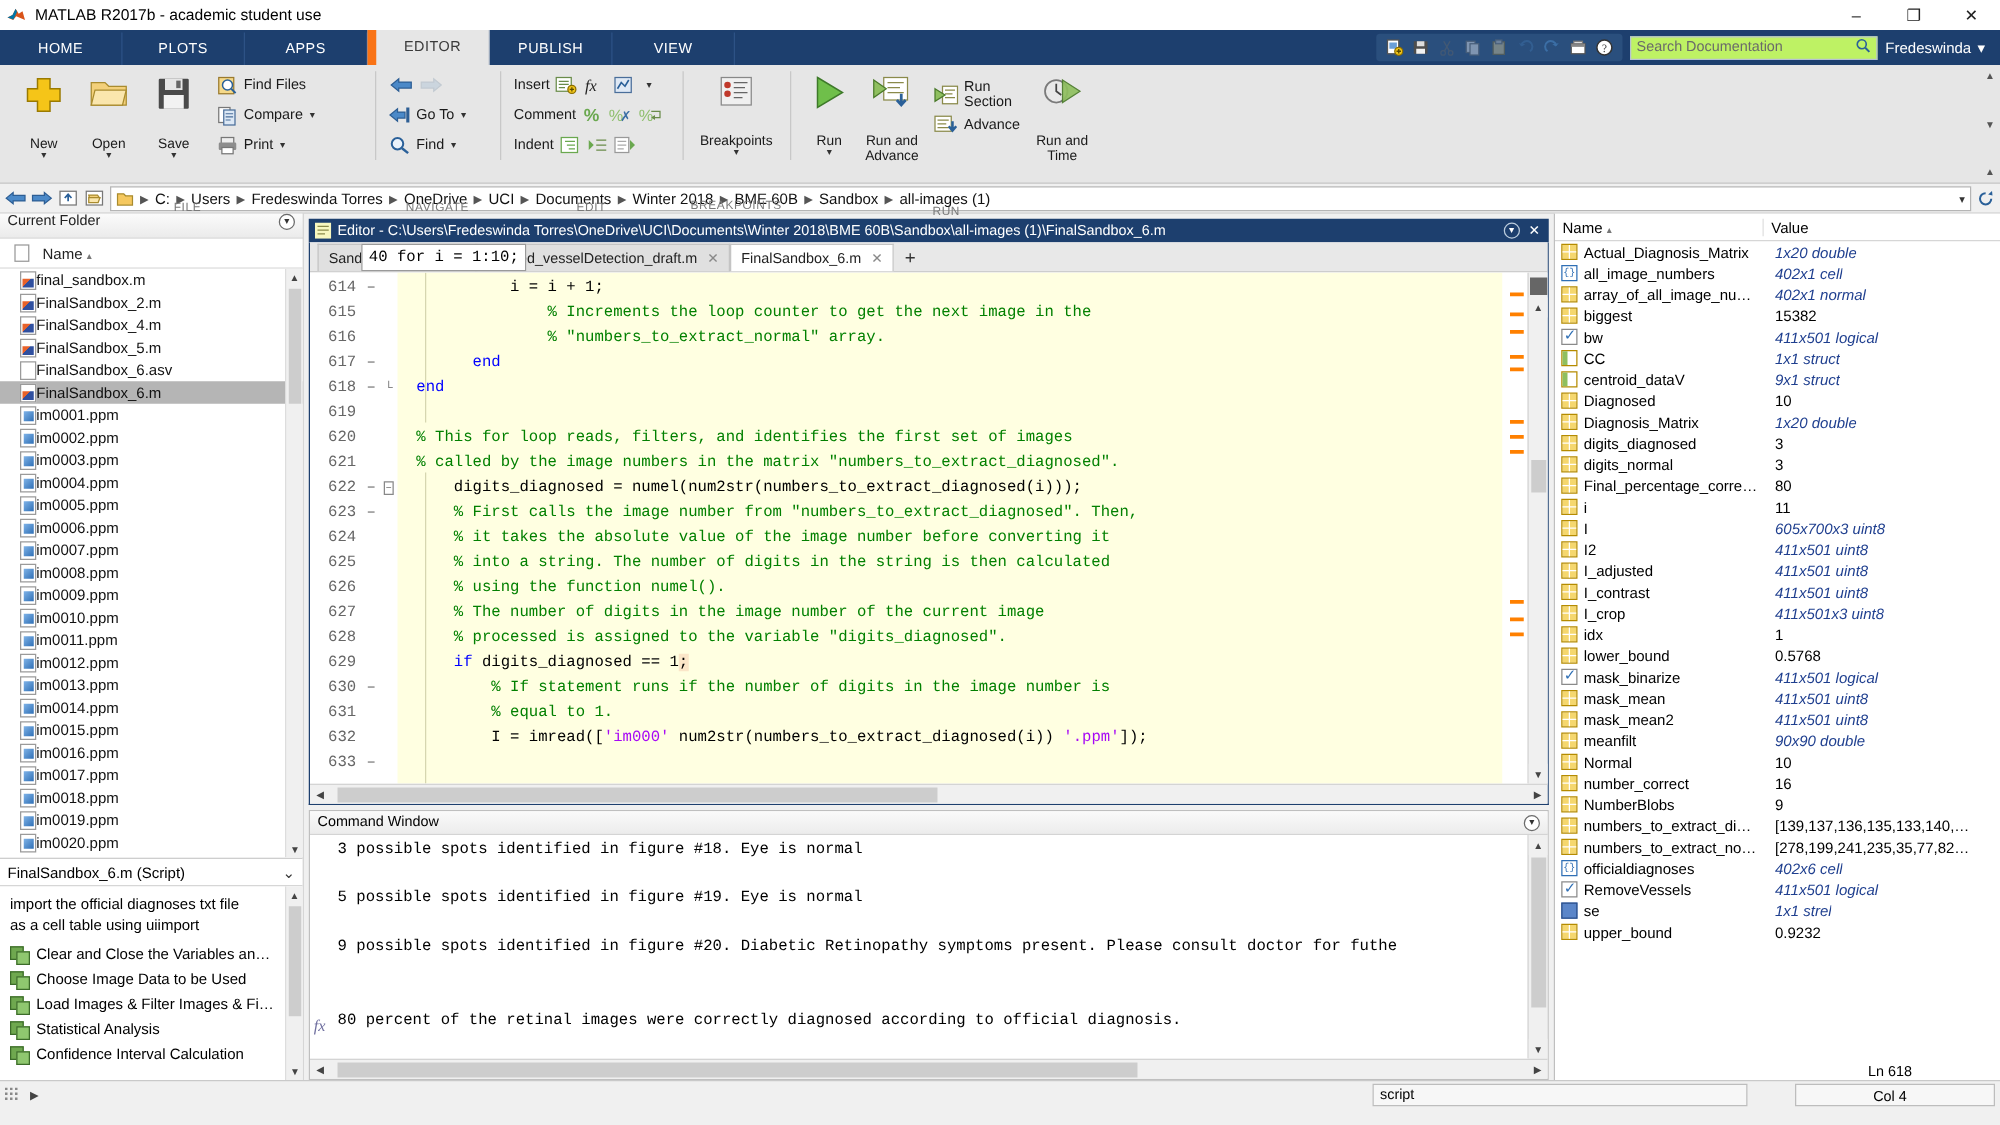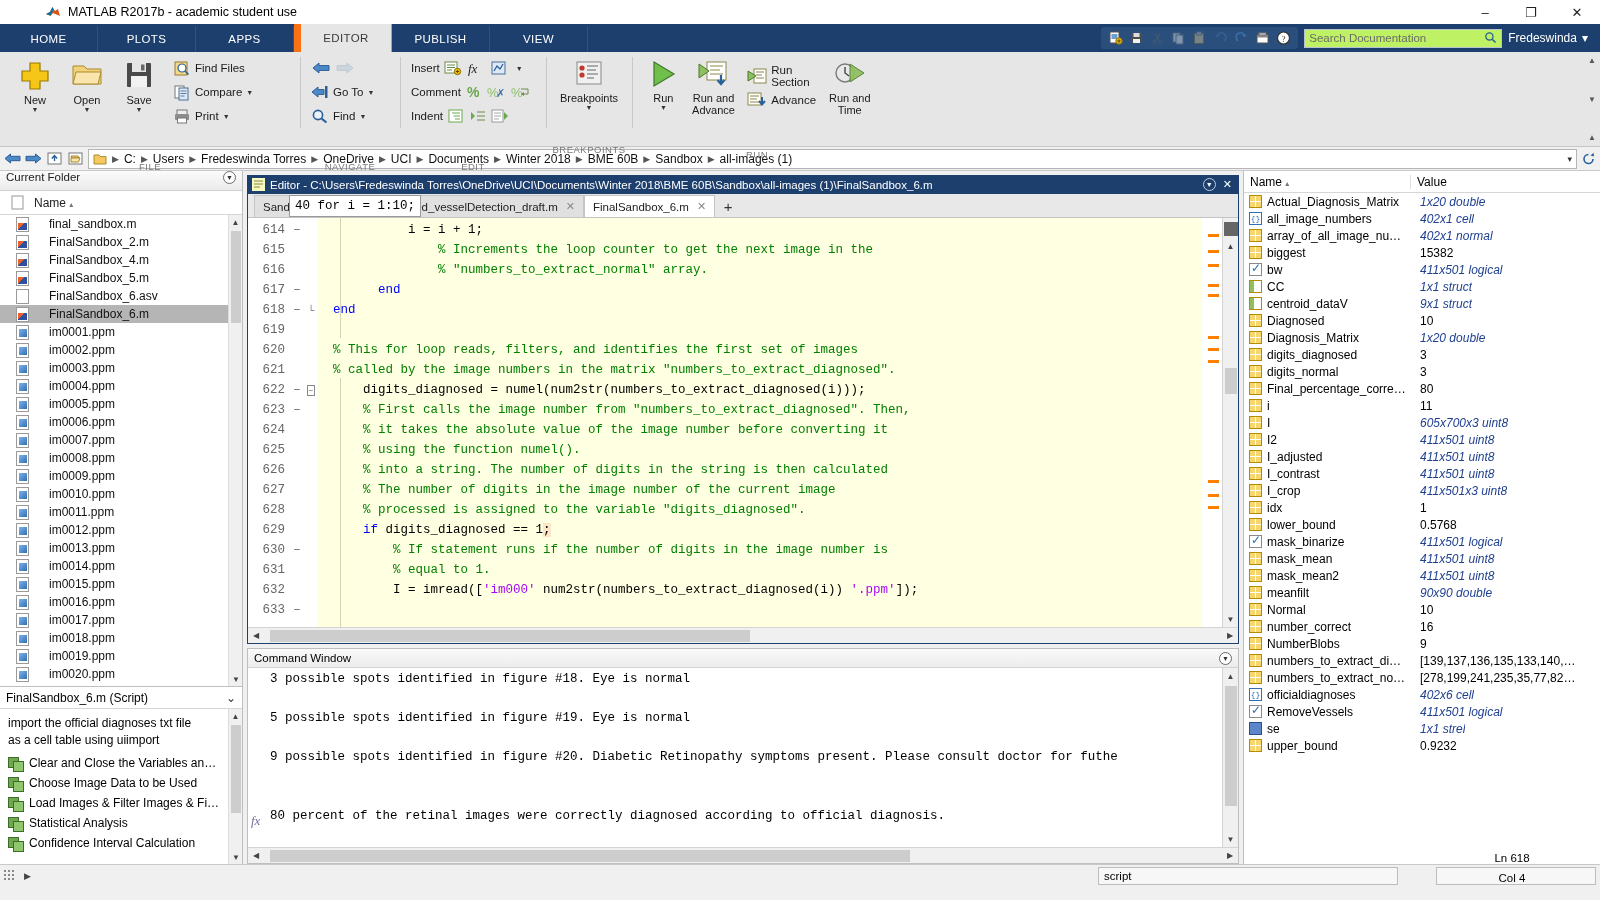--- a/index.html
+++ b/index.html
@@ -4,21 +4,21 @@
 <style>
   * { box-sizing: border-box; }
   html, body { margin:0; padding:0; }
   body {
     width:1600px; height:900px; overflow:hidden;
     font-family:"Liberation Sans", sans-serif; font-size:12px;
     background:#f0f0f0; color:#000;
     -webkit-font-smoothing: antialiased;
   }
   
-  .titlebar{ height:24px; background:#ffffff; display:flex; align-items:center; position:relative;padding-left:40px; }
+  .titlebar{ height:24px; background:#ffffff; display:flex; align-items:center; position:relative; }
   .tb-icon{ width:26px; height:24px; display:flex; align-items:center; justify-content:center; }
   .tb-title{ font-size:12.5px; color:#000; padding-left:2px; }
   .tb-btns{ position:absolute; right:0; top:0; height:24px; display:flex; }
   .tb-btn{ width:46px; height:24px; display:flex; align-items:center; justify-content:center; color:#222; font-size:13px; }
   
   .ribbon-tabs{ height:28px; background:#1d3f6e; display:flex; align-items:flex-end; position:relative; }
   .rtab{ height:26px; min-width:98px; padding:0 14px; display:flex; align-items:center; justify-content:center;
          color:#ffffff; font-size:11.5px; letter-spacing:.4px; border-right:1px solid #2d5285; }
   .rtab.active{ background:#e6e6e6; color:#3a3a3a; height:28px; border-right:none;
                 border-left:7px solid #f97316; border-right:1px solid #9aa8bb;}
@@ -30,21 +30,21 @@
   .searchbox .ph{ flex:1; }
   .userbtn{ color:#fff; font-size:12px; padding:0 6px; display:flex; align-items:center; gap:5px; }
   
   .ribbon{ height:95px; background:#e6e6e6; display:flex; position:relative;
            border-bottom:1px solid #c6c6c6; }
   .rgroup{ display:flex; flex-direction:column; justify-content:space-between; position:relative; padding:0 2px; }
   .rgroup + .rgroup::before{ content:""; position:absolute; left:0; top:5px; bottom:18px; width:1px; background:#c8c8c8; }
   .rgroup-body{ display:flex; align-items:flex-start; padding:4px 7px 0 7px; flex:1; }
   .rgroup-label{ text-align:center; font-size:9.5px; color:#7a7a7a; letter-spacing:.5px; padding-bottom:3px;margin-top:33px; }
   .bigbtn{ width:52px; display:flex; flex-direction:column; align-items:center; padding-top:3px; }
-  .bigbtn .lbl{ font-size:11px; margin-top:0; color:#1a1a1a; }
+  .bigbtn .lbl{ font-size:11px; margin-top:15px; color:#1a1a1a; }
   .carr{ font-size:7px; line-height:7px; color:#333; margin-top:0px;}
   .smallrow{ display:flex; align-items:center; height:24px; gap:4px; padding:0 2px; font-size:11.5px; }
   .smallrow .txt{ color:#1a1a1a; }
   .col-small{ display:flex; flex-direction:column; justify-content:flex-start; }
   .ic{ display:inline-flex; align-items:center; justify-content:center; }
   
   .addrbar{ height:24px; background:#f0f0f0; display:flex; align-items:center; gap:4px; padding:0 4px;
             border-bottom:1px solid #c9c9c9; }
   .crumbs{ flex:1; height:20px; background:#ffffff; border:1px solid #b5b5b5; display:flex; align-items:center;
            padding:0 4px; font-size:12px; overflow:hidden; }
@@ -58,21 +58,21 @@
   .panel-title{ height:20px; background:linear-gradient(#fbfbfb,#ebebeb); border-bottom:1px solid #d0d0d0;
                 display:flex; padding:0 6px; font-size:11.5px; color:#222; }
   .panel-title .sp{ flex:1; }
   .circ{ width:13px; height:13px; border:1px solid #6a6a6a; border-radius:50%; display:flex; align-items:center;
          justify-content:center; font-size:7px; color:#333; background:#fff; }
   
   .cf-head{ height:24px; background:#fff; border-bottom:1px solid #d6d6d6; display:flex; align-items:center;
             font-size:12px; color:#222; }
   .cf-head .c1{ width:34px; display:flex; justify-content:center; }
   .cf-list{ flex:1; overflow:hidden; position:relative; background:#fff; }
-  .frow{ height:18px; display:flex; align-items:center; padding-left:16px; font-size:12px; color:#111; gap:20px;}
+  .frow{ height:18px; display:flex; align-items:center; padding-left:16px; font-size:12px; color:#111; gap:0;}
   .frow.sel{ background:#b5b5b5; }
   .fdetail{ height:178px; border-top:1px solid #bfbfbf; background:#fff; display:flex; flex-direction:column; }
   .fd-head{ height:22px; display:flex; align-items:center; padding:0 6px; font-size:12px; border-bottom:1px solid #d6d6d6;}
   .fd-body{ flex:1; padding:6px 8px 0 8px; font-size:12px; line-height:17px; overflow:hidden; position:relative;}
   .fd-item{ display:flex; align-items:center; gap:6px; height:20px; }
   
   .ed-title{ height:19px; background:#1d3f6e; color:#fff; display:flex; align-items:center; padding:0 5px;
              font-size:11.5px; gap:5px; margin:4px 4px 0 4px; }
   .ed-title .sp{ flex:1; }
   .ed-wrap{ margin:0 4px; border:1px solid #1d3f6e; border-top:none; background:#fff; flex:1; display:flex; flex-direction:column;}
@@ -879,22 +879,22 @@
             <div class="cl"><span class="cm">                % Increments the loop counter to get the next image in the</span></div>
             <div class="cl"><span class="cm">                % "numbers_to_extract_normal" array.</span></div>
             <div class="cl">        <span class="kw">end</span></div>
             <div class="cl">  <span class="kw">end</span></div>
             <div class="cl">&nbsp;</div>
             <div class="cl"><span class="cm">  % This for loop reads, filters, and identifies the first set of images</span></div>
             <div class="cl"><span class="cm">  % called by the image numbers in the matrix "numbers_to_extract_diagnosed".</span></div>
             <div class="cl">      digits_diagnosed = numel(num2str(numbers_to_extract_diagnosed(i)));</div>
             <div class="cl"><span class="cm">      % First calls the image number from "numbers_to_extract_diagnosed". Then,</span></div>
             <div class="cl"><span class="cm">      % it takes the absolute value of the image number before converting it</span></div>
+            <div class="cl"><span class="cm">      % into a string. The number of digits in the string is then calculated</span></div>
             <div class="cl"><span class="cm">      % using the function numel().</span></div>
-            <div class="cl"><span class="cm">      % into a string. The number of digits in the string is then calculated</span></div>
             <div class="cl"><span class="cm">      % The number of digits in the image number of the current image</span></div>
             <div class="cl"><span class="cm">      % processed is assigned to the variable "digits_diagnosed".</span></div>
             <div class="cl">      <span class="kw">if</span> digits_diagnosed == 1<span class="hl">;</span></div>
             <div class="cl"><span class="cm">          % If statement runs if the number of digits in the image number is</span></div>
             <div class="cl"><span class="cm">          % equal to 1.</span></div>
             <div class="cl">          I = imread([<span class="str">'im000'</span> num2str(numbers_to_extract_diagnosed(i)) <span class="str">'.ppm'</span>]);</div>
           </div>
         <div class="ann">
           <div class="annmark" style="top:16px"></div>
           <div class="annmark" style="top:32px"></div>

